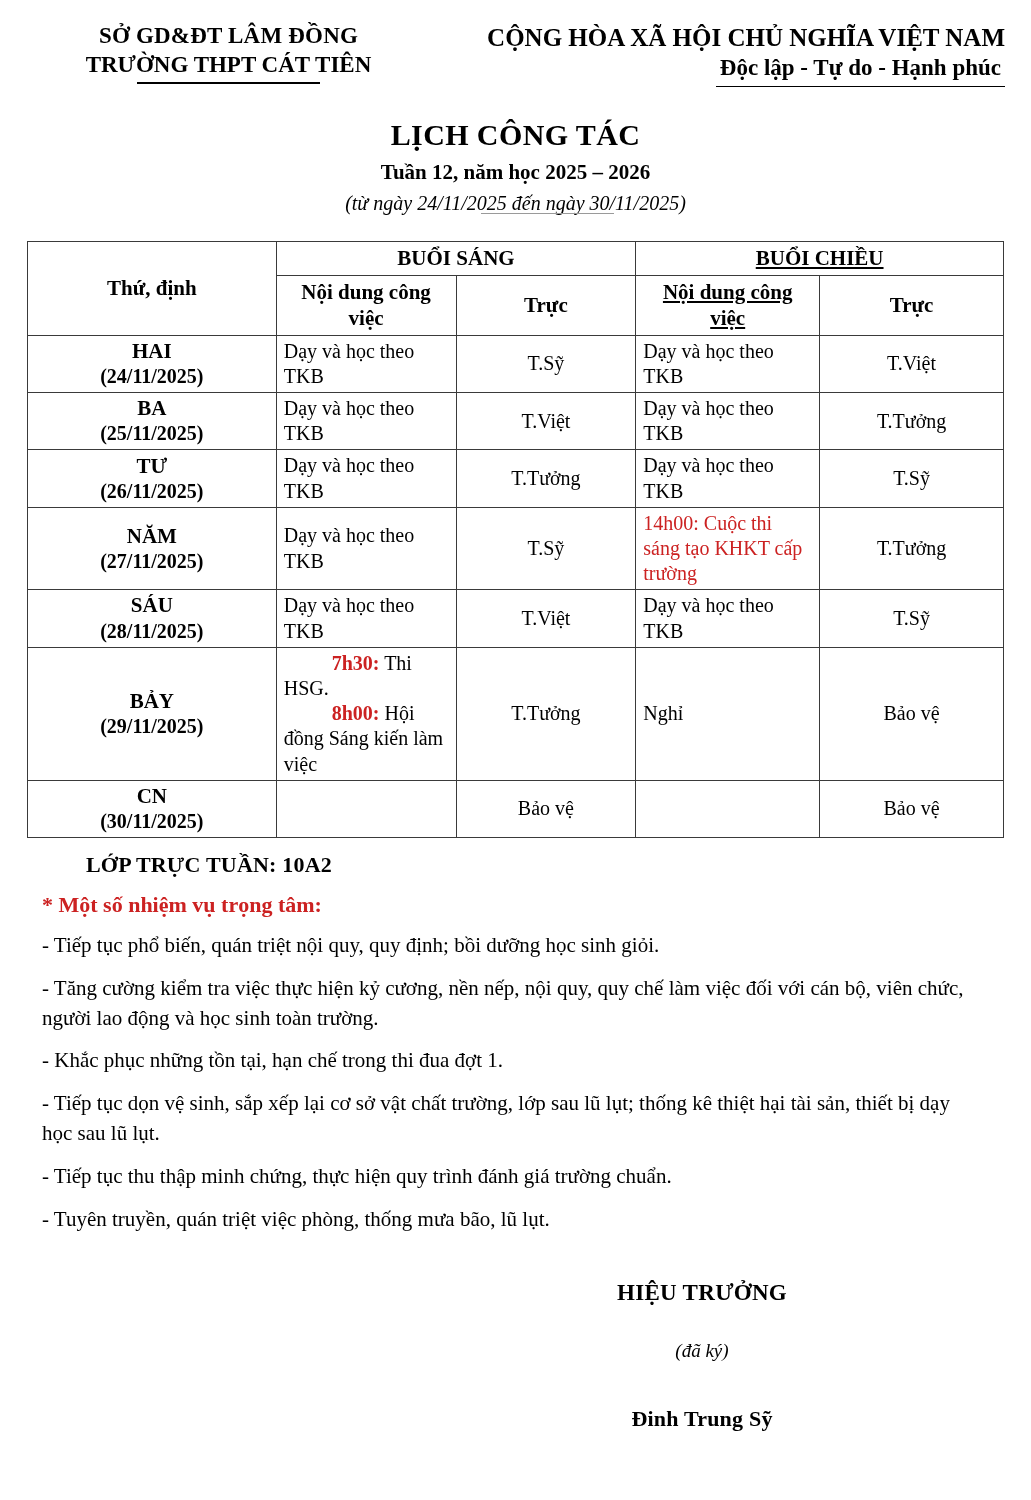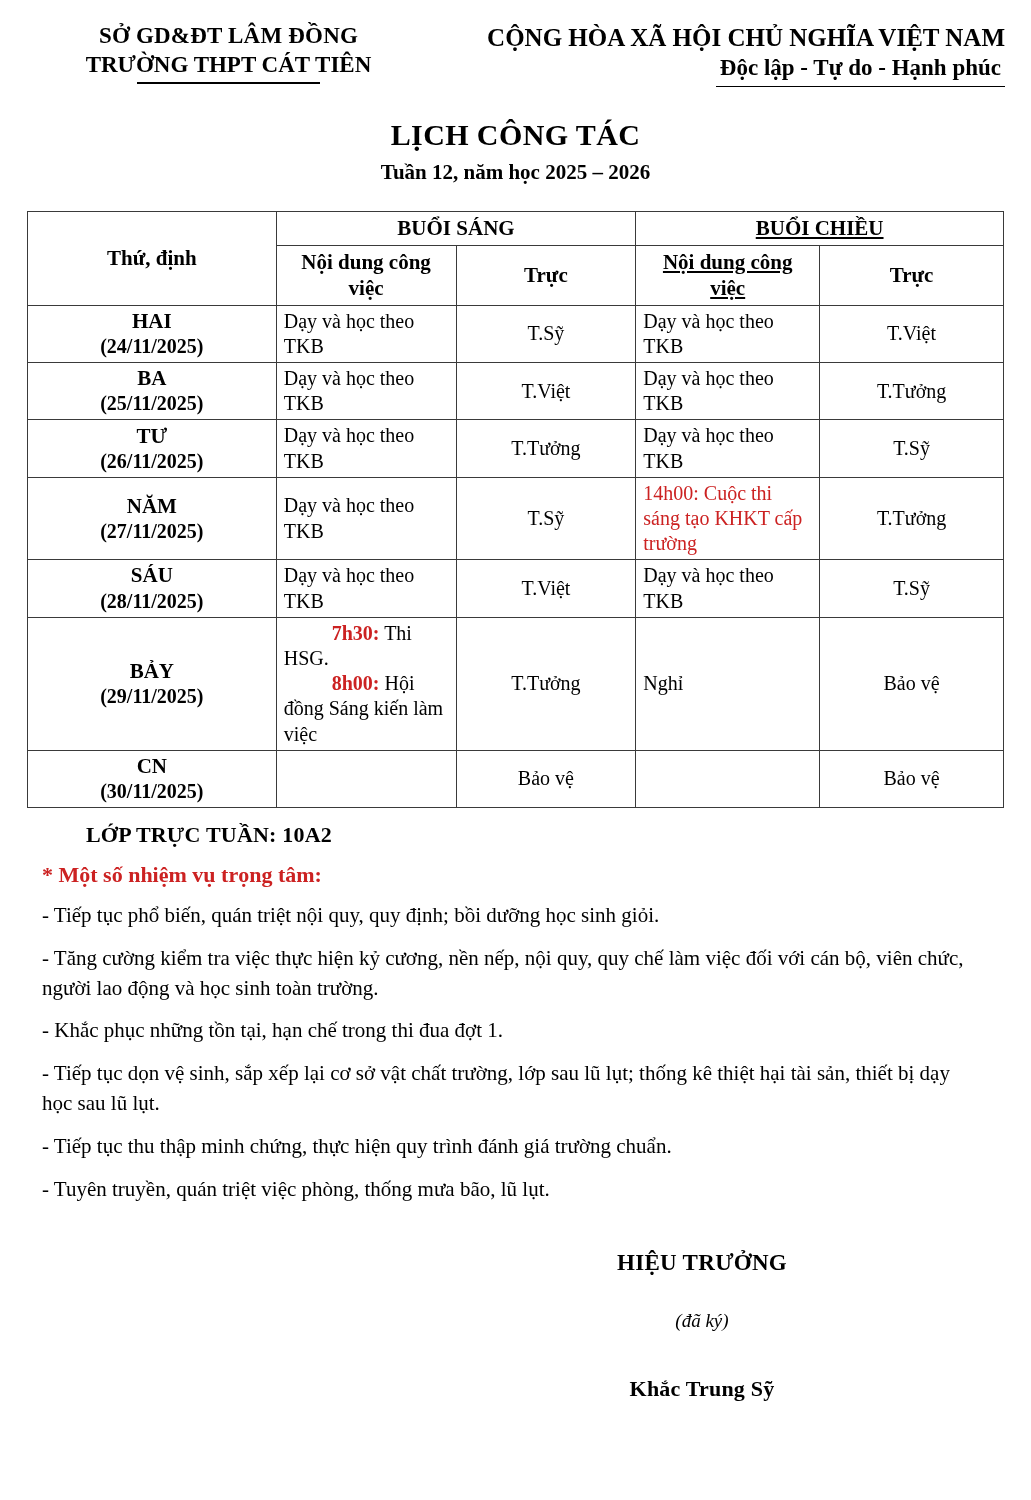--- a/index.html
+++ b/index.html
@@ -209,20 +209,21 @@
     </div>
     <div class="right">
       <div class="nation-line1">CỘNG HÒA XÃ HỘI CHỦ NGHĨA VIỆT NAM</div>
       <div class="nation-line2">Độc lập - Tự do - Hạnh phúc</div>
     </div>
   </div>
 
   <div class="titleblock">
     <div class="doc-title">LỊCH CÔNG TÁC</div>
     <div class="doc-sub">Tuần 12, năm học 2025 – 2026</div>
+    <div><span class="doc-range">(từ ngày 24/11/2025 đến ngày 30/11/2025)</span></div>
   </div>
 
   <table class="schedule">
     <thead>
       <tr>
         <th class="col-day" rowspan="2">Thứ, định</th>
         <th class="col-am-c" colspan="2">BUỔI SÁNG</th>
         <th class="col-pm-c" colspan="2">BUỔI CHIỀU</th>
       </tr>
       <tr>
@@ -317,16 +318,16 @@
       <div class="task-item">- Tăng cường kiểm tra việc thực hiện kỷ cương, nền nếp, nội quy, quy chế làm việc đối với cán bộ, viên chức, người lao động và học sinh toàn trường.</div>
       <div class="task-item">- Khắc phục những tồn tại, hạn chế trong thi đua đợt 1.</div>
       <div class="task-item">- Tiếp tục dọn vệ sinh, sắp xếp lại cơ sở vật chất trường, lớp sau lũ lụt; thống kê thiệt hại tài sản, thiết bị dạy học sau lũ lụt.</div>
       <div class="task-item">- Tiếp tục thu thập minh chứng, thực hiện quy trình đánh giá trường chuẩn.</div>
       <div class="task-item">- Tuyên truyền, quán triệt việc phòng, thống mưa bão, lũ lụt.</div>
     </div>
 
   <div class="sig">
     <div class="sig-role">HIỆU TRƯỞNG</div>
     <div class="sig-note">(đã ký)</div>
-    <div class="sig-name">Khắc Trung Sỹ</div>
+    <div class="sig-name">Đinh Trung Sỹ</div>
   </div>
 
 </div>
 
 </body></html>

